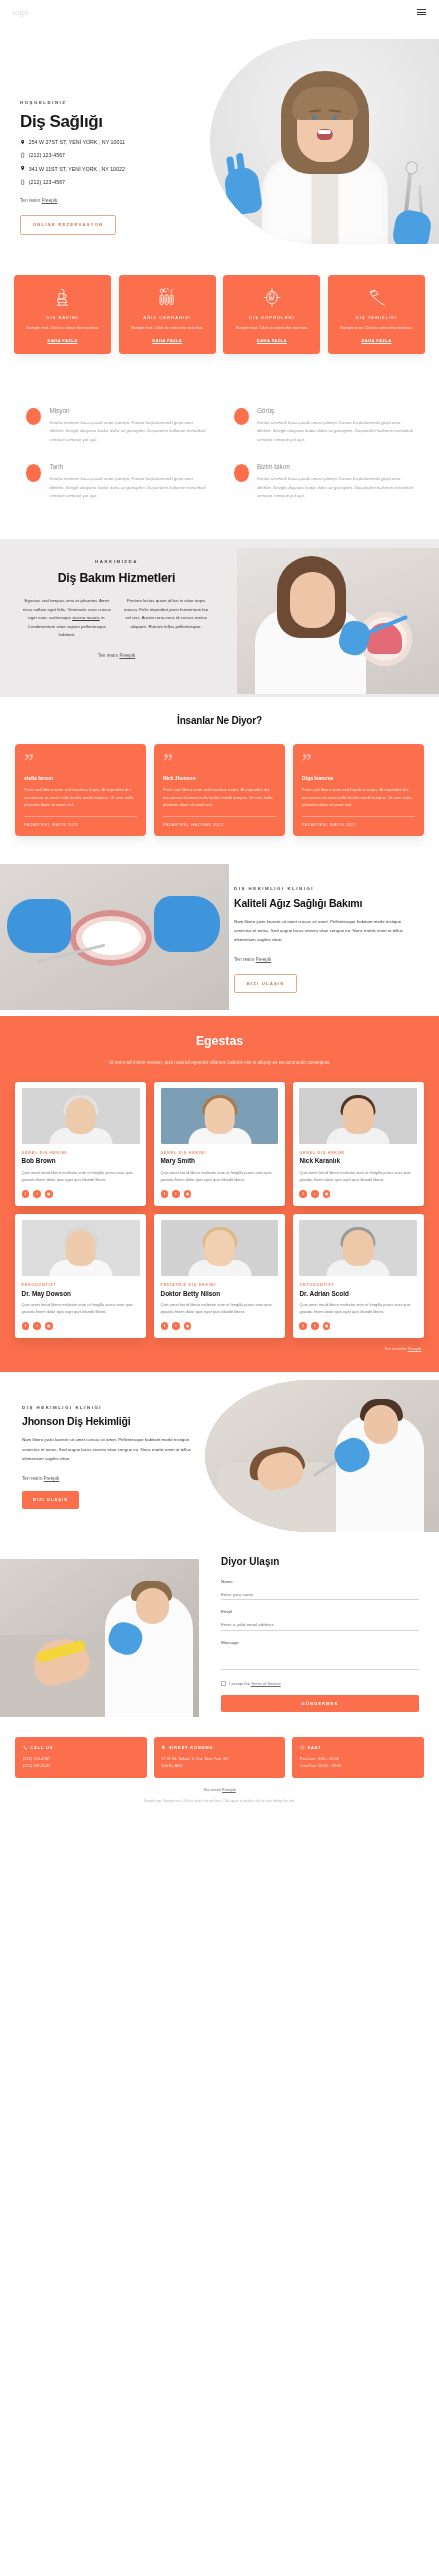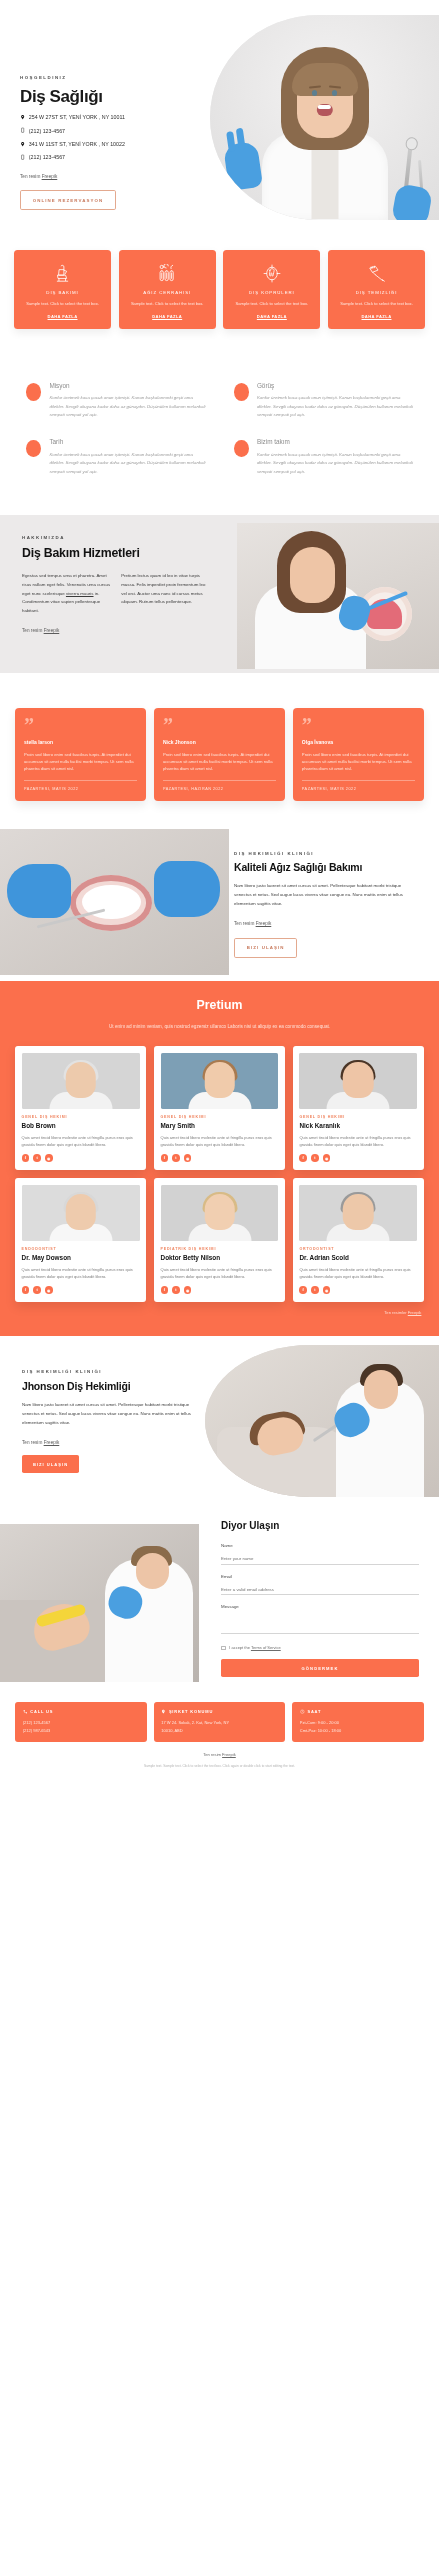--- a/index.html
+++ b/index.html
@@ -85,21 +85,21 @@
   .mv-section { padding:13px 0 20px; }
   .section-title { text-align:center; font-size:10px; font-weight:700; color:#141414; letter-spacing:-0.2px; }
   .mv-grid { display:grid; grid-template-columns:1fr 1fr; gap:0 28px; padding:0 26px; margin-top:20px; }
   .mv-item { display:flex; gap:8.2px; margin-bottom:19px; }
   .mv-dot { width:15.2px; height:17.6px; border-radius:50%; background:#fb6f4c; flex:0 0 auto; margin-top:1.2px; }
   .mv-h { font-size:6.4px; color:#8d8d8d; font-weight:400; margin-bottom:5.3px; }
   .mv-p { font-size:4.4px; line-height:1.9; color:#9a9a9a; font-style:italic; }
 
   
   .about { position:relative; background:#eceaea; padding:20px 0 23.4px; min-height:158px; }
-  .about-inner { width:211px; padding-left:22px; }
+  .about-inner { width:211px; padding-left:22px;text-align:center; }
   .about-title { font-size:12.3px; font-weight:700; color:#121212; line-height:1.18; margin-top:6.4px; letter-spacing:-0.2px; }
   .about-cols { display:grid; grid-template-columns:1fr 1fr; gap:0 9.4px; margin-top:11.7px; }
   .about-cols p { font-size:4.4px; line-height:1.95; color:#3b3b3b; }
   .about-cols u { text-decoration:underline; }
   .about-img {
     position:absolute; right:0; top:8.2px; width:202px; height:146px;
     border-radius:0; overflow:hidden; background:#d9d4d0;
   }
   .ai-bg{position:absolute;inset:0;background:linear-gradient(160deg,#e7e3e0,#cfc9c4);}
   .ai-coat{position:absolute;left:17.6px;bottom:0;width:111px;height:85px;background:#fafafa;border-radius:34px 34px 0 0;}
@@ -224,20 +224,28 @@
   .foot-line { font-size:4px; line-height:1.85; color:#ffe6de; margin-top:4.7px; }
   .foot-credit { text-align:center; font-size:4.1px; color:#6a6a6a; margin-top:9.4px; }
   .foot-credit u { text-decoration:underline; }
   .foot-fine { text-align:center; font-size:3.3px; color:#b3b3b3; line-height:1.8; margin-top:7px; padding:0 53px 9.4px; }
 </style>
 </head>
 <body>
 
 <div class="page">
 
+  <div class="header">
+    <div class="logo">logo</div>
+    <div class="burger">
+        <span></span>
+        <span></span>
+        <span></span>
+      </div>
+  </div>
 
   <div class="hero">
     <div class="hero-img">
       <div class="hero-photo">
         <div class="hp-bg"></div>
           <div class="hp-coat"></div>
           <div class="hp-neck"></div>
         <div class="hp-hair-back"></div>
           <div class="hp-face"></div>
           <div class="hp-hair-front"></div>
@@ -397,20 +405,21 @@
         <p><span>Egestas sed tempus urna et pharetra. Amet risus nullam eget felis. Venenatis urna cursus eget nunc scelerisque </span><u>viverra mauris</u><span> in. Condimentum vitae sapien pellentesque habitant.</span></p>
         <p>Pretium lectus quam id leo in vitae turpis massa. Felis imperdiet proin fermentum leo vel orci. Auctor urna nunc id cursus metus aliquam. Rutrum tellus pellentesque.</p>
       </div>
       <div class="credit">
         <span>Ten resim </span><u>Freepik</u>
       </div>
     </div>
   </div>
 
   <div class="testi-section">
+    <div class="section-title">İnsanlar Ne Diyor?</div>
     <div class="testi-grid">
       <div class="testi-card">
         <div class="quote-mark">”</div>
         <div class="testi-name">stella larson</div>
         <div class="testi-text">Proin sed libero enim sed faucibus turpis. At imperdiet dui accumsan sit amet nulla facilisi morbi tempus. Ut sem nulla pharetra diam sit amet nisl.</div>
         <div class="testi-rule"></div>
         <div class="testi-date">PAZARTESI, MAYIS 2022</div>
       </div>
       <div class="testi-card">
         <div class="quote-mark">”</div>
@@ -442,21 +451,21 @@
       <div class="q-title">Kaliteli Ağız Sağlığı Bakımı</div>
       <div class="q-text">Nam libero justo laoreet sit amet cursus sit amet. Pellentesque habitant morbi tristique senectus et netus. Sed augue lacus viverra vitae congue eu. Nunc mattis enim ut tellus elementum sagittis vitae.</div>
       <div class="credit">
         <span>Ten resim </span><u>Freepik</u>
       </div>
       <div class="btn-outline">BIZI ULAŞIN</div>
     </div>
   </div>
 
   <div class="team">
-    <div class="team-title">Pretium</div>
+    <div class="team-title">Egestas</div>
     <div class="team-sub">Ut enim ad minim veniam, quis nostrud egzersiz ullamco Laboris nisi ut aliquip ex ea commodo consequat.</div>
     <div class="team-grid">
 
       <div class="member">
         <div class="m-photo">
           <div class="mp-bg" style="background:#d5d5d5"></div>
           <div class="mp-body" style="background:#f2f2f2"></div>
           <div class="mp-hair" style="background:#e2e2e2"></div>
           <div class="mp-head" style="background:#edcaac"></div>
         </div>

